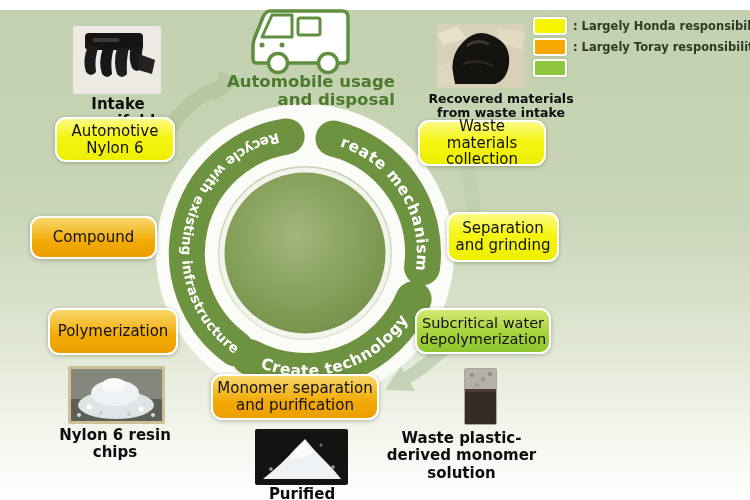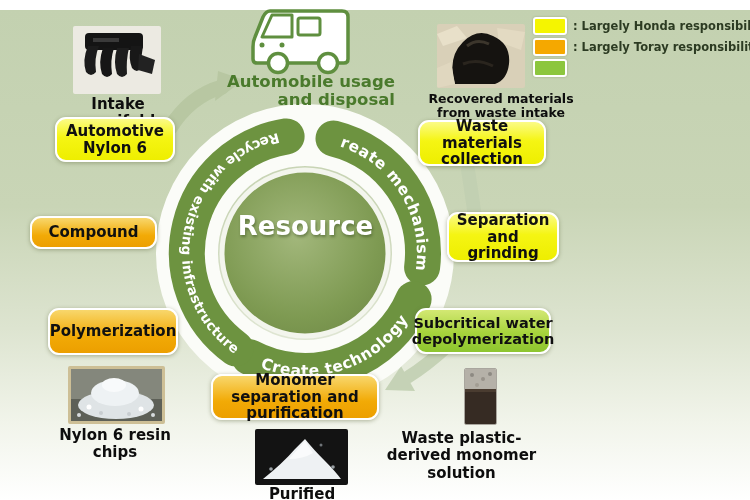--- a/index.html
+++ b/index.html
@@ -10,21 +10,21 @@
   }
   .bg-panel{
     position:absolute;left:0;top:10px;width:750px;height:490px;
     background:linear-gradient(180deg,#c3d1b0 0%,#c9d5b6 40%,#dde4d0 65%,#f1f4ea 84%,#ffffff 100%);
   }
   .abs{position:absolute;}
   svg{display:block;}
   
   .pbox{
     position:absolute;display:flex;align-items:center;justify-content:center;
-    text-align:center;font-weight:bold;color:#101010;
+    text-align:center;font-weight:normal;color:#101010;
     border:2px solid #ffffff;border-radius:11px;
     box-shadow:0 1px 4px rgba(90,100,55,.45);
     line-height:1.12;padding:2px 4px;box-sizing:border-box;
   }
   .pbox.honda{background:linear-gradient(180deg,#fbfb86 0%,#f5f513 45%,#eeee00 100%);}
   .pbox.toray{background:linear-gradient(180deg,#f8d76c 0%,#f2aa06 60%,#ec9f00 100%);}
   .pbox.joint{background:linear-gradient(180deg,#d3e873 0%,#a6d33c 55%,#8dc52f 100%);}
   
   .caption{
     position:absolute;text-align:center;font-weight:bold;color:#0d0d0d;
@@ -97,21 +97,20 @@
     <textPath href="#tp-bottom" xlink:href="#tp-bottom" startOffset="50%" text-anchor="middle">Create technology</textPath>
   </text>
   <text font-size="13.5" font-weight="bold" fill="#ffffff" letter-spacing="0.3">
     <textPath href="#tp-left" xlink:href="#tp-left" startOffset="50%" text-anchor="middle">Recycle with existing infrastructure</textPath>
   </text>
 
   <circle cx="305" cy="253" r="83" fill="url(#gradCenter)" stroke="#f3f5ed" stroke-width="5"></circle>
 </svg>
 
 <div class="center-title">
-  <div>Resource</div>
 </div>
 
 <svg class="abs" style="left:240px;top:1px" width="115" height="75" viewBox="0 0 115 75">
   <g fill="#ffffff" stroke="#5f8f3f" stroke-width="3.5" stroke-linejoin="round" stroke-linecap="round">
     <path d="M 30,10 Q 26,10 23,16 L 15,36 Q 13,40 13,46 L 13,58 Q 13,62 17,62 L 104,62 Q 108,62 108,58 L 108,16 Q 108,10 102,10 Z"></path>
     <circle cx="38" cy="62" r="9.5"></circle>
     <circle cx="88" cy="62" r="9.5"></circle>
   </g>
   <g fill="none" stroke="#5f8f3f" stroke-width="3" stroke-linejoin="round">
     <path d="M 32,14 L 22,36 L 52,36 L 52,14 Z"></path>
@@ -200,21 +199,21 @@
     <circle cx="25" cy="5" r="2" fill="#8d8a82"></circle>
       <circle cx="12" cy="16" r="2" fill="#a29d93"></circle>
     <rect y="20" width="31" height="35" fill="#362b23"></rect>
     <rect y="20" width="31" height="3" fill="#4a3c30"></rect>
   </svg>
 </div>
 <div class="caption" style="left:384px;top:430px;width:155px">Waste plastic-derived monomer solution</div>
 
 <div class="pbox honda" style="left:55px;top:117px;width:120px;height:45px;font-size:15px">Automotive Nylon 6</div>
 
-<div class="pbox toray" style="left:30px;top:216px;width:127px;height:33px;font-size:15px">Compound</div>
+<div class="pbox toray" style="left:30px;top:216px;width:127px;height:43px;font-size:15px">Compound</div>
 
 <div class="pbox toray" style="left:48px;top:308px;width:130px;height:47px;font-size:15px">Polymerization</div>
 
 <div class="pbox honda" style="left:418px;top:120px;width:128px;height:46px;font-size:15px">Waste materials collection</div>
 
 <div class="pbox honda" style="left:447px;top:212px;width:112px;height:50px;font-size:15px">Separation and grinding</div>
 
 <div class="pbox joint" style="left:415px;top:308px;width:136px;height:46px;font-size:14.5px">Subcritical water depolymerization</div>
 
 <div class="pbox toray" style="left:211px;top:374px;width:168px;height:46px;font-size:15px">Monomer separation and purification</div>

